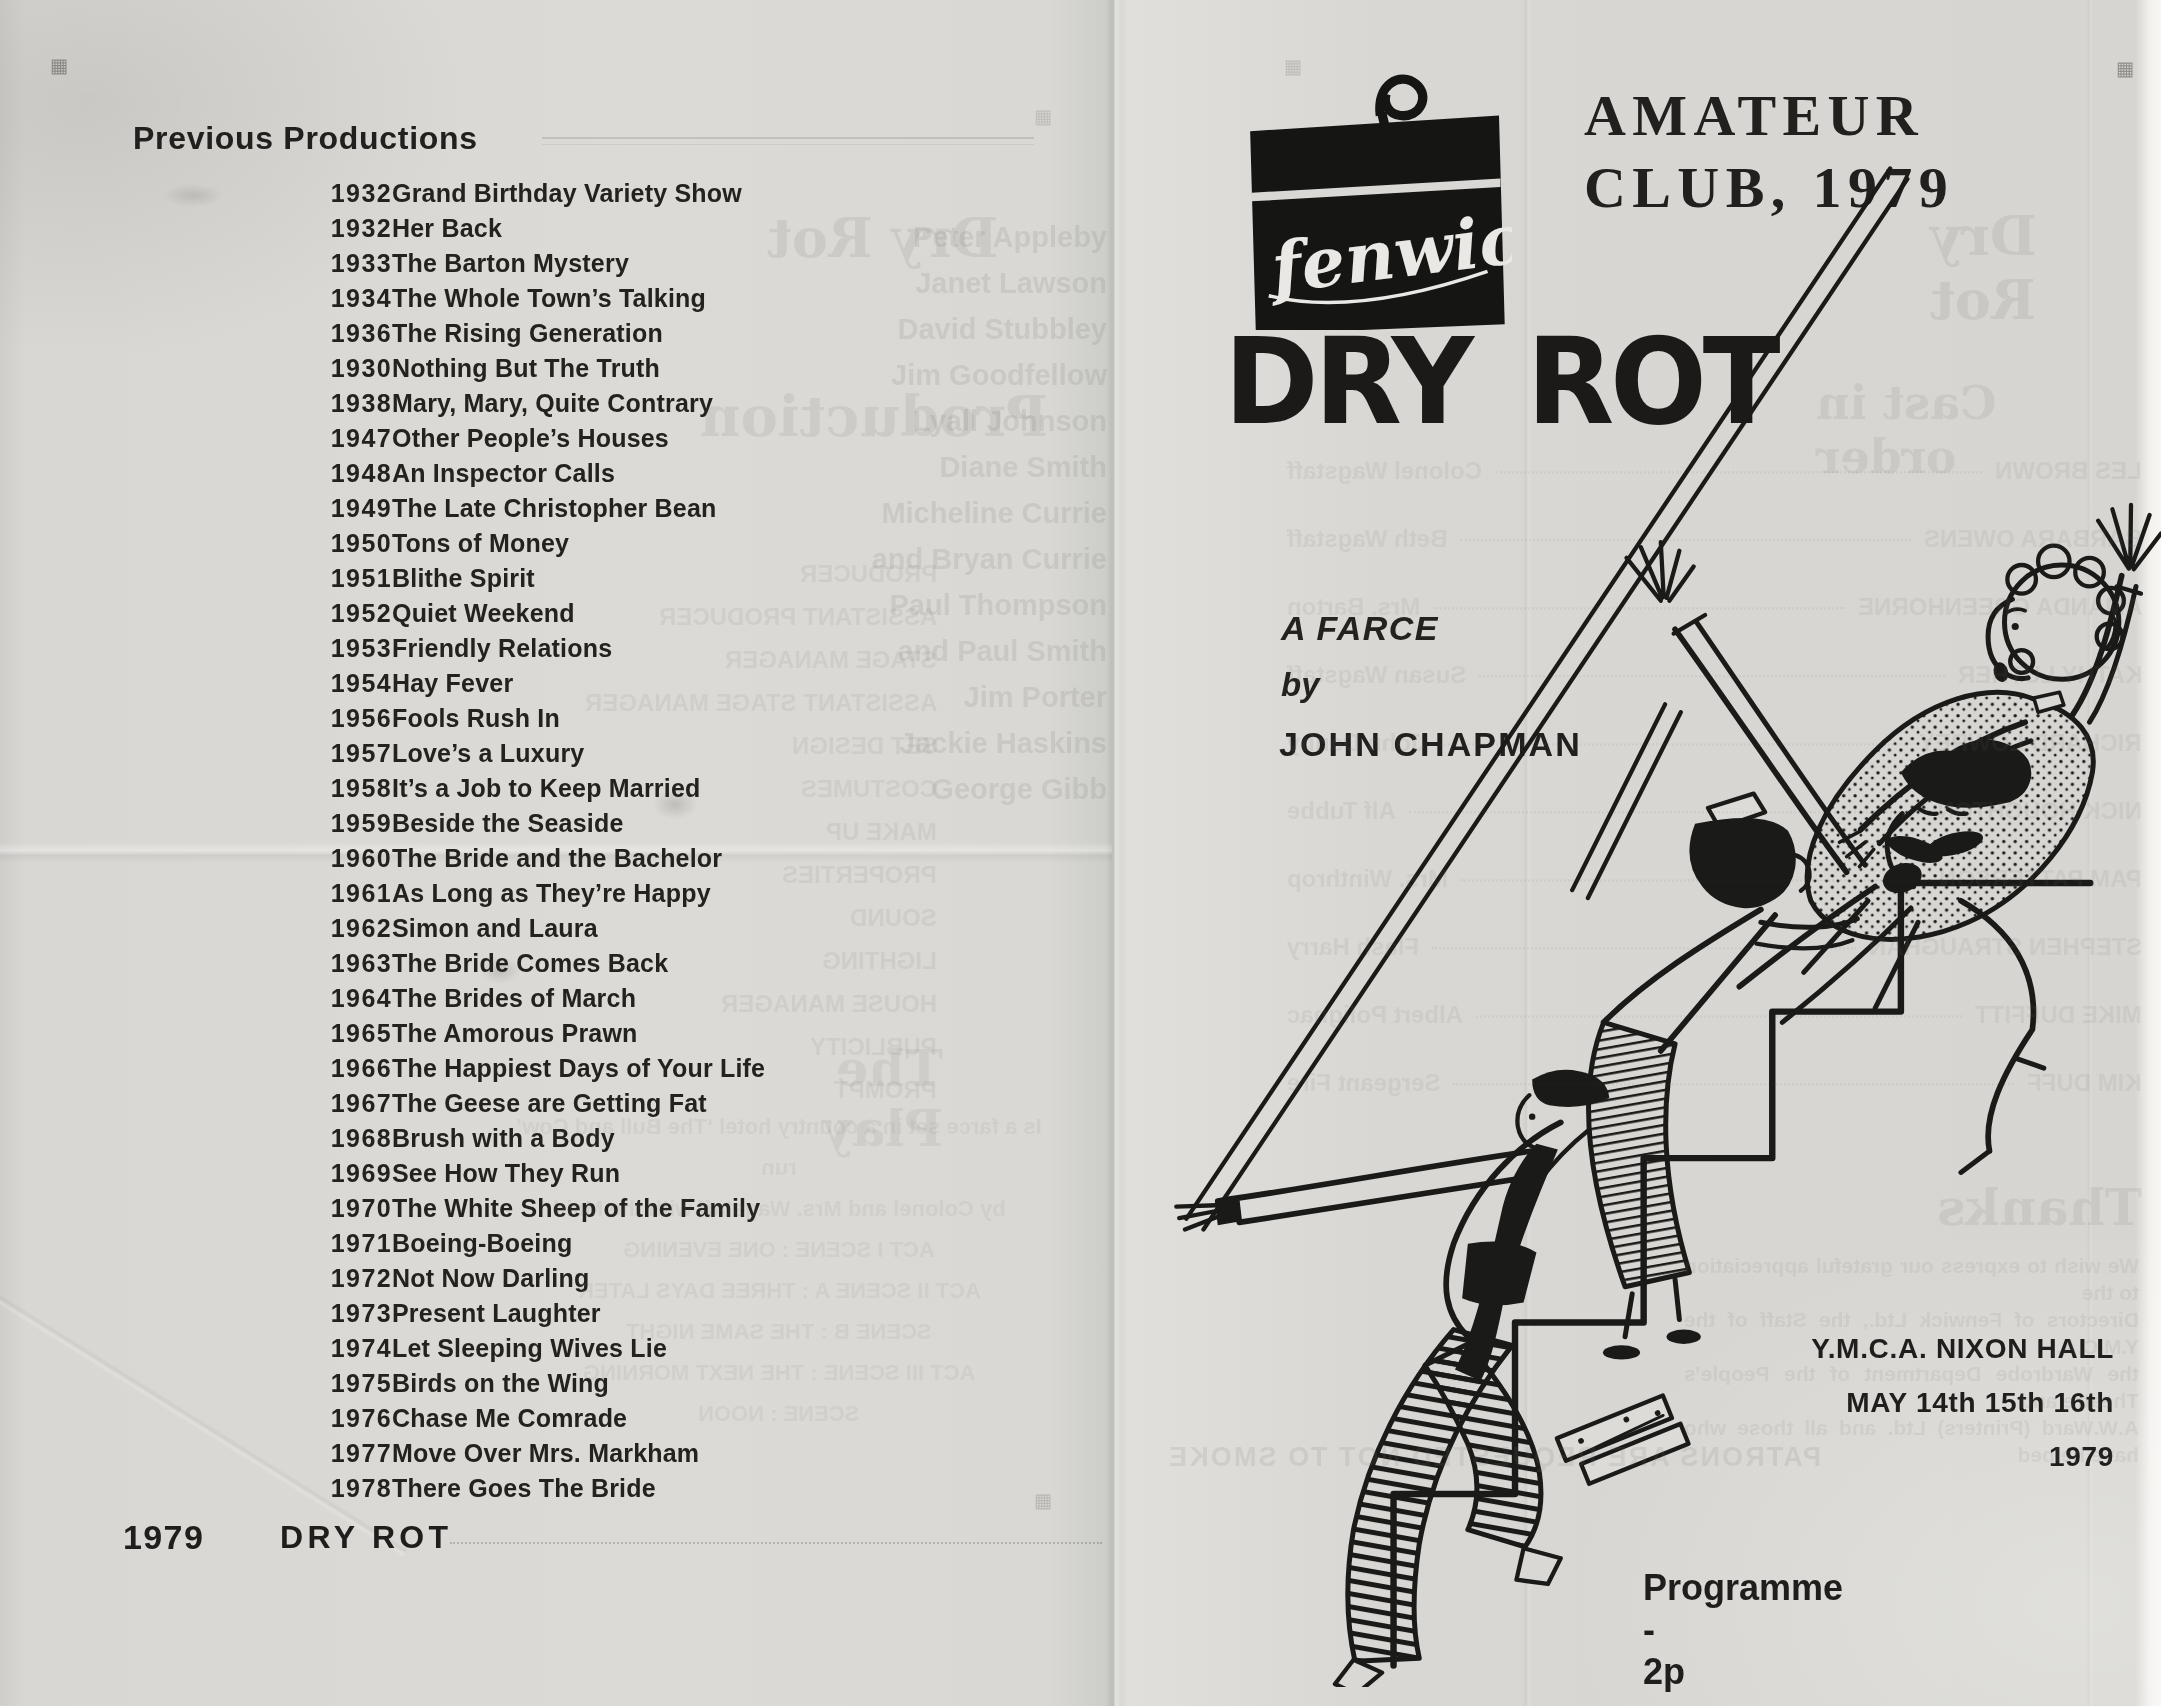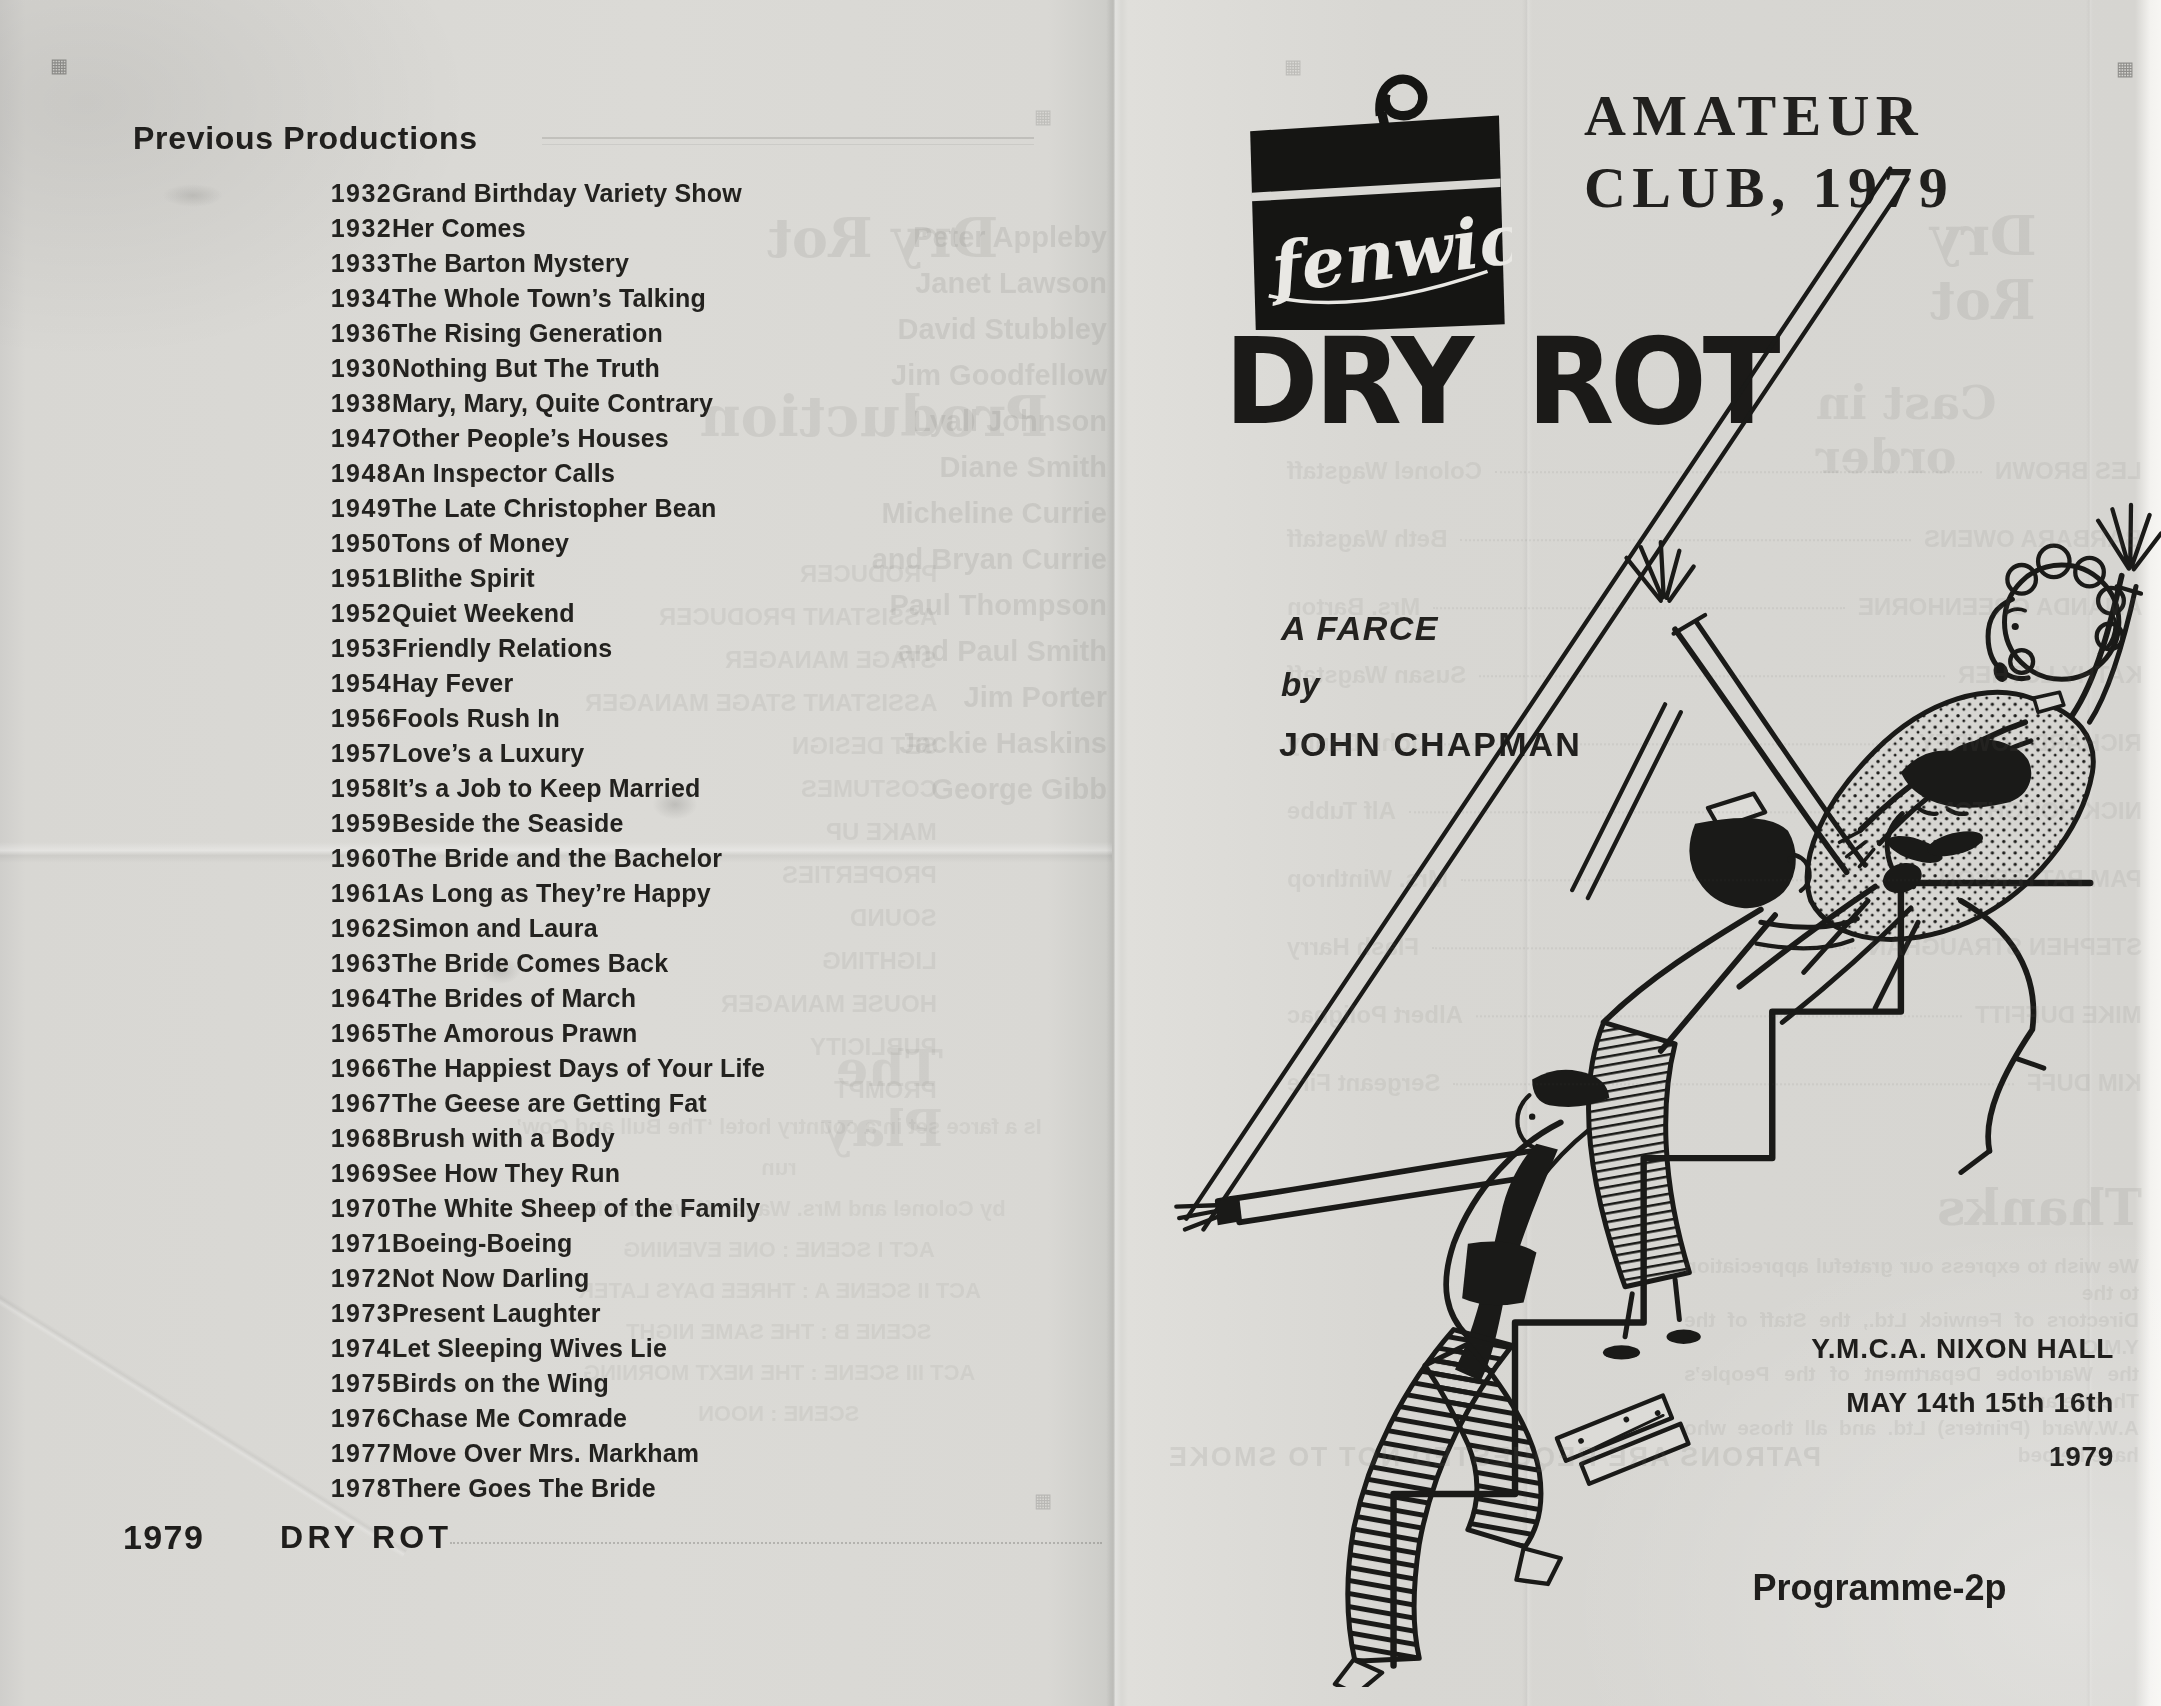--- a/index.html
+++ b/index.html
@@ -51,21 +51,21 @@
     font-weight:bold;color:#21201e;font-size:58px;line-height:72px;letter-spacing:6.4px;}
   .show-title{position:absolute;left:1224px;top:313px;font-family:"DejaVu Sans", sans-serif;
     font-weight:bold;font-size:114px;letter-spacing:-4.3px;word-spacing:21.4px;color:#1b1a18;
     transform:scaleY(1.04);transform-origin:top left;}
   .farce{position:absolute;left:1281px;top:609px;font-size:34px;font-style:italic;font-weight:bold;color:#23221f;letter-spacing:1.4px;}
   .byline{position:absolute;left:1281px;top:666px;font-size:33px;font-style:italic;font-weight:bold;color:#23221f;}
   .author{position:absolute;left:1279px;top:725px;font-size:34px;font-weight:bold;color:#21201e;letter-spacing:2.1px;}
   .venue{position:absolute;right:47px;top:1322px;text-align:right;font-size:28px;font-weight:bold;
     color:#1f1e1c;line-height:54px;letter-spacing:0.7px;}
   .price{position:absolute;left:1643px;top:1567px;width:473px;display:flex;justify-content:center;
-    align-items:baseline;font-size:36px;font-weight:bold;color:#1f1e1c;}
+    align-items:baseline;font-size:36px;font-weight:bold;color:#1f1e1c;flex-direction:column;}
   #illustration{position:absolute;left:1132px;top:129px;width:1029px;height:1558px;}
 
   
   .st{position:absolute;color:#706f6a;}
   .gothic{font-family:"DejaVu Serif", serif;font-weight:bold;}
   .mir{display:inline-block;transform:scaleX(-1);}
   .st-dry-l{left:729px;top:206px;width:307px;text-align:center;font-size:54px;opacity:.13;}
   .st-prod-l{left:700px;top:383px;width:343px;text-align:center;font-size:56px;opacity:.12;}
   .st-credits{left:500px;top:552px;width:437px;opacity:.10;font-size:24px;font-weight:bold;line-height:43px;text-align:right;}
   .st-names{left:715px;top:214px;width:392px;opacity:.14;font-size:29px;font-weight:bold;line-height:46px;text-align:right;color:#6d6c67;}
@@ -108,21 +108,21 @@
 
   <div class="prod-list">
 
       <div class="prod-row">
         <span class="year">1932</span>
         <span class="title">Grand Birthday Variety Show</span>
       </div>
 
       <div class="prod-row">
         <span class="year">1932</span>
-        <span class="title">Her Comes</span>
+        <span class="title">Her Back</span>
       </div>
 
       <div class="prod-row">
         <span class="year">1933</span>
         <span class="title">The Barton Mystery</span>
       </div>
 
       <div class="prod-row">
         <span class="year">1934</span>
         <span class="title">The Whole Town’s Talking</span>

